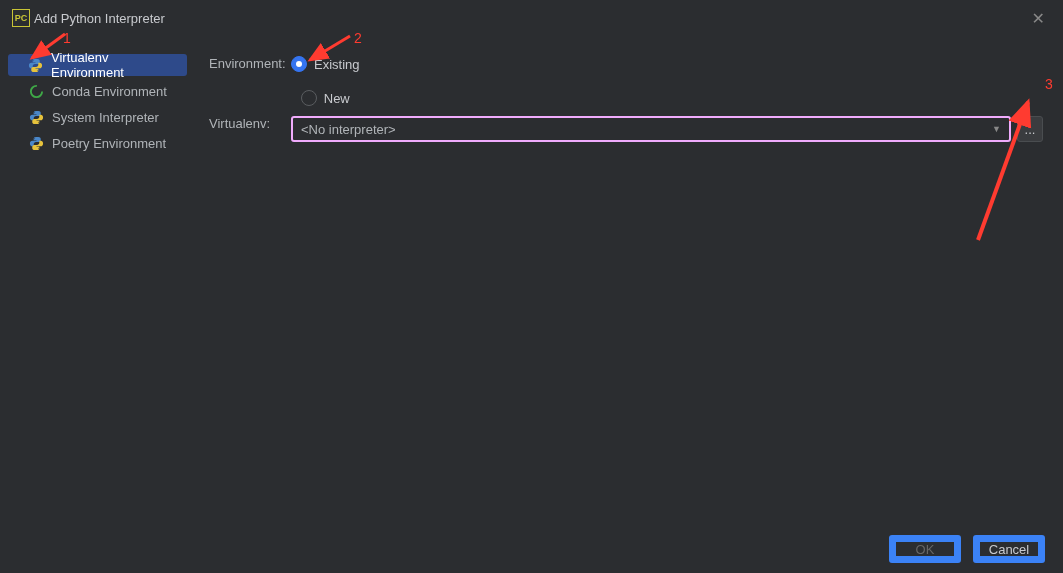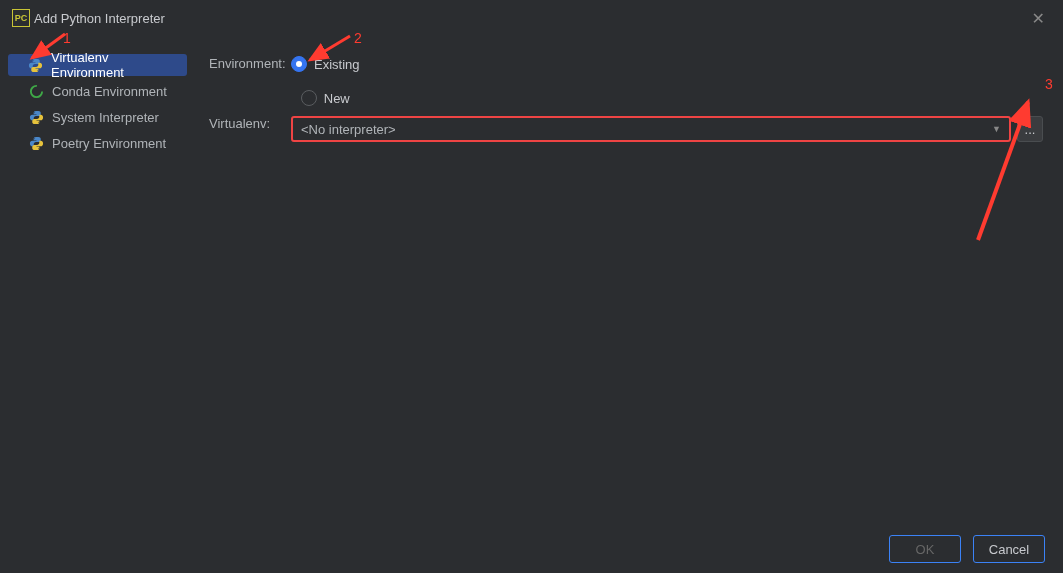--- a/index.html
+++ b/index.html
@@ -124,21 +124,21 @@
       background: #ffffff;
     }
     .radio-label {
       color: #c8cace;
       font-size: 13px;
     }
     .dropdown {
       flex: 1;
       height: 26px;
       background: #2b2d30;
-      border: 2px solid #ef4444;
+      border: 2px solid #f0abfc;
       border-radius: 3px;
       display: flex;
       align-items: center;
       padding: 0 8px;
       color: #b0b4b8;
       font-size: 13px;
       cursor: pointer;
       max-width: 720px;
     }
     .dropdown-arrow {
@@ -168,21 +168,21 @@
       height: 48px;
       display: flex;
       align-items: center;
       justify-content: flex-end;
       padding: 0 18px;
       gap: 12px;
     }
     .btn {
       min-width: 72px;
       height: 28px;
-      border: 1px solid #3b82f6;
+      border: 7px solid #3b82f6;
       border-radius: 3px;
       background: transparent;
       color: #c8cace;
       font-size: 13px;
       cursor: pointer;
       display: flex;
       align-items: center;
       justify-content: center;
     }
     .btn.disabled {

